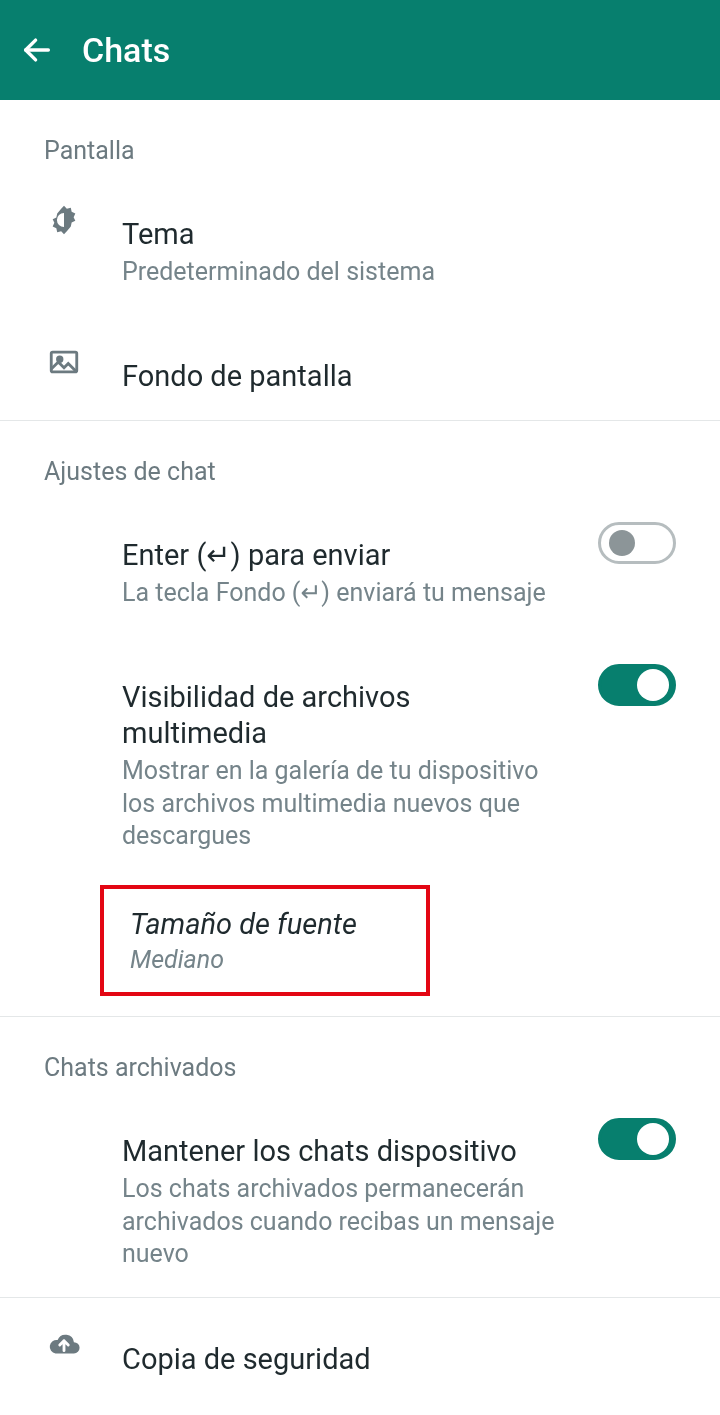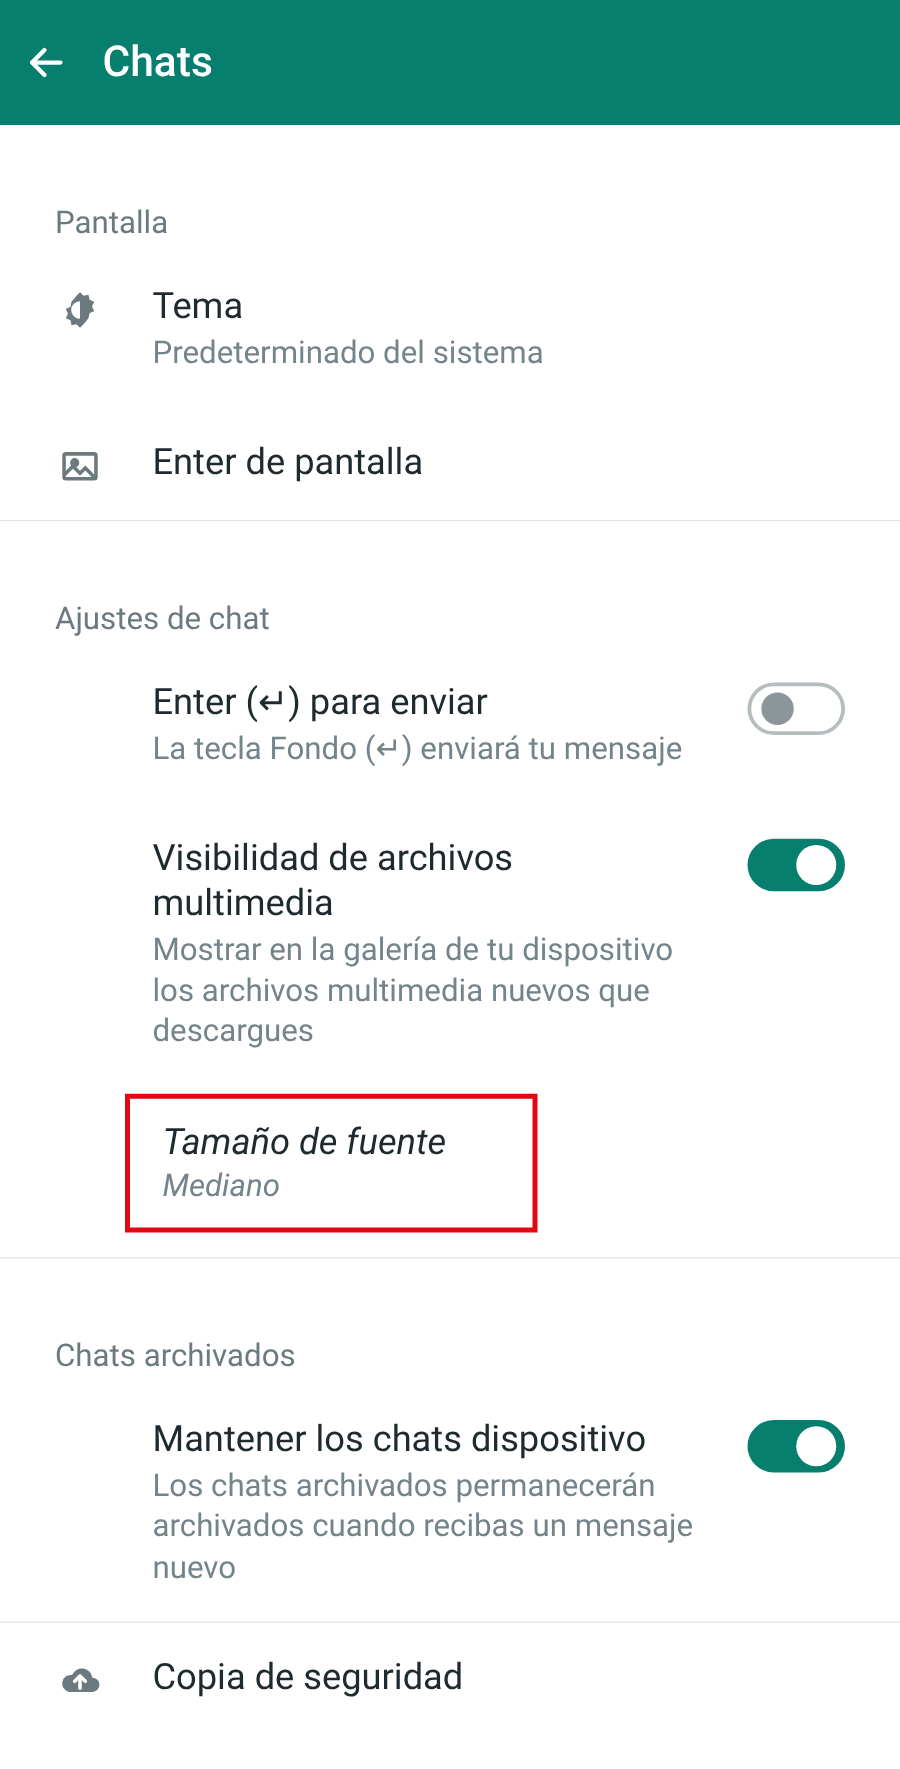--- a/index.html
+++ b/index.html
@@ -12,40 +12,40 @@
     padding: 0 20px;
     gap: 28px;
   }
   .header .back-arrow { color:#fff; }
   .header .title { color:#fff; font-size: 34px; font-weight: 500; }
   .section-header {
     color: #6c7a80;
     font-size: 25px;
     padding: 36px 52px 8px 44px;
     font-weight: 400;
-    margin-top: 28px;
   }
   .row {
     display: flex;
     align-items: flex-start;
     padding: 26px 44px 26px 44px;
     gap: 38px;
   }
   .row .icon-col {
     width: 40px;
     display:flex;
     align-items:center;
     justify-content:center;
     padding-top:4px;
     color:#6c7a80;
     flex:0 0 40px;
   }
   .row .text-col {
     flex: 1 1 auto;
     min-width:0;
+    margin-top:17px;
   }
   .row .text-col .primary {
     font-size: 29px;
     color: #1f2a2e;
     line-height: 1.25;
     font-weight: 400;
   }
   .row .text-col .secondary {
     font-size: 25px;
     color: #75848a;
@@ -125,21 +125,21 @@
 
 <div class="row">
   <div class="icon-col">
     <svg width="34" height="34" viewBox="0 0 24 24" fill="none" stroke="#6c7a80" stroke-width="2">
         <rect x="3" y="5" width="18" height="14" rx="1"></rect>
         <circle cx="9" cy="10" r="1.6" fill="#6c7a80"></circle>
         <path d="M3 17l5-5 4 4 3-3 6 6"></path>
       </svg>
   </div>
   <div class="text-col">
-    <div class="primary">Enter de pantalla</div>
+    <div class="primary">Fondo de pantalla</div>
   </div>
 </div>
 
 <div class="divider"></div>
 
 <div class="section-header">Ajustes de chat</div>
 
 <div class="row">
   <div class="icon-col"></div>
   <div class="text-col">

